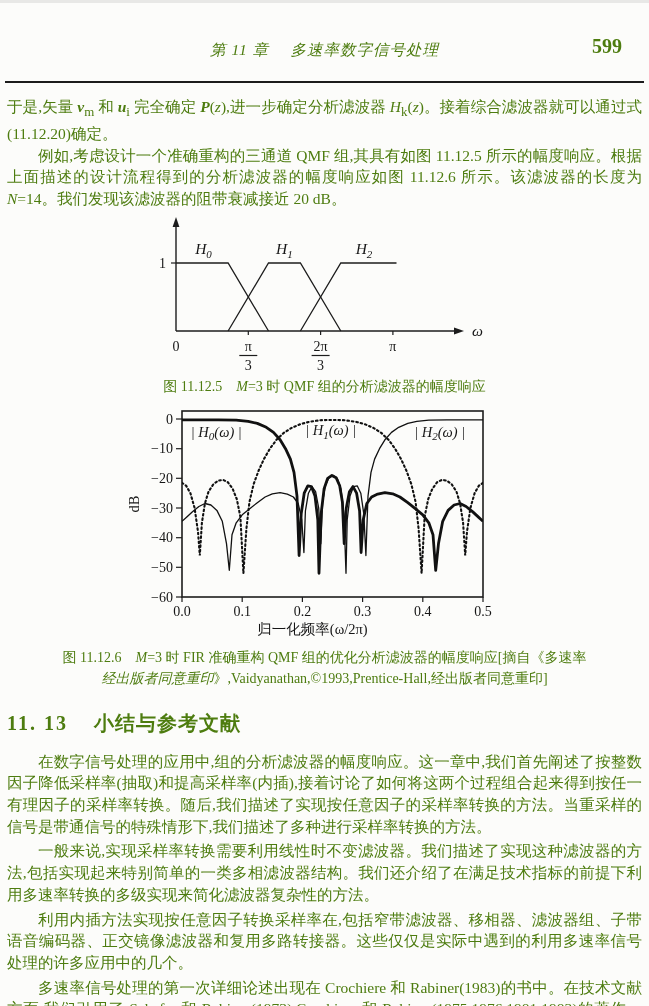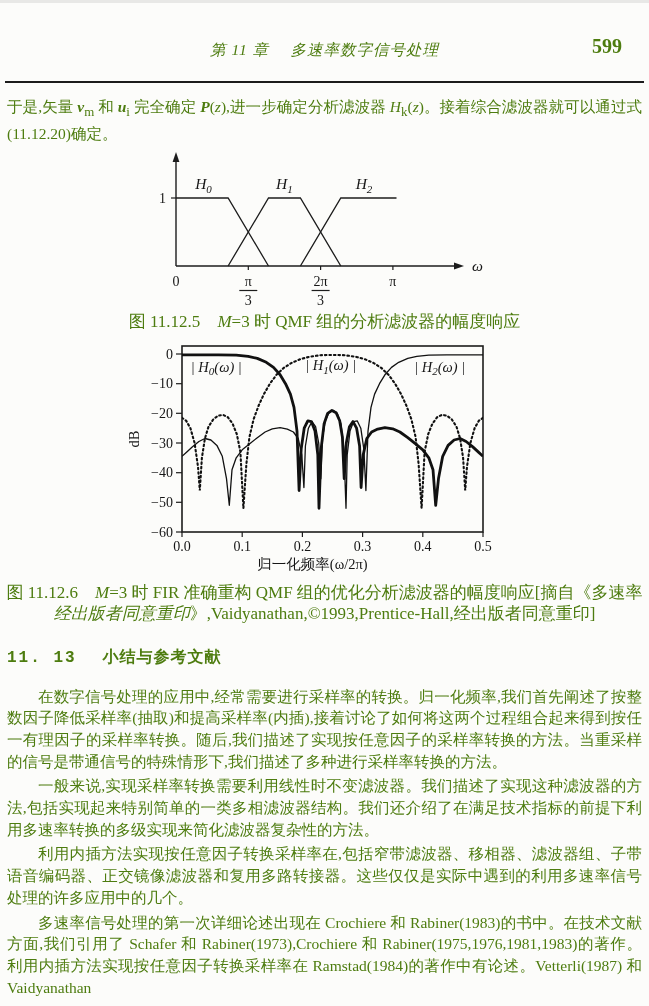--- a/index.html
+++ b/index.html
@@ -11,27 +11,27 @@
   }
   header{position:relative;height:46px;padding-top:32px;margin:0 5px;border-bottom:2.5px solid #1c1c1c;}
   .chap-title{position:absolute;left:0;right:0;top:36px;text-align:center;font-style:italic;letter-spacing:1px;}
   .page-num{position:absolute;right:22px;top:33px;font-weight:bold;font-size:20px;font-style:normal;}
   p.body{margin:0 7px;text-align:justify;text-indent:2em;}
   p.body.flush{text-indent:0;}
   p.first{margin-top:13px;}
   p.gap{margin-top:3px;}
   figure{margin:0;padding:0;}
   .figwrap{margin:0;}
-  figcaption{text-align:center;font-size:17px;line-height:21px;}
+  figcaption{text-align:center;font-size:14px;line-height:21px;}
   .cap1{margin-top:2px;}
   .cap2{margin-top:4px;}
   h2.section{
     margin:20px 7px 14px 7px;
-    font-family:Liberation Mono, monospace;
-    font-weight:bold;font-size:16px;line-height:28px;letter-spacing:1px;
+    font-family:Liberation Serif, serif;
+    font-weight:bold;font-size:20px;line-height:28px;letter-spacing:1px;
   }
   h2.section .sec-num{margin-right:26px;letter-spacing:2px;}
   svg{display:block;}
   svg text{font-family:"Liberation Serif","DejaVu Serif",serif;fill:#161616;}
   .axis{stroke:#1c1c1c;stroke-width:1.4;fill:none;}
   .frame{stroke:#1c1c1c;stroke-width:1.6;fill:none;}
   .tick{stroke:#1c1c1c;stroke-width:1.2;fill:none;}
   .fill{fill:#1c1c1c;stroke:none;}
   .trap{stroke:#1c1c1c;stroke-width:1.3;fill:none;}
   .curve-thick{stroke:#111;stroke-width:2.8;fill:none;stroke-linejoin:round;}
@@ -49,20 +49,21 @@
 
 <div class="page">
 
   <header>
     <span class="chap-title">第 11 章　 多速率数字信号处理</span>
     <span class="page-num">599</span>
   </header>
 
   <main>
     <p class="body flush first">于是,矢量 <b><i>v</i></b><sub>m</sub> 和 <b><i>u</i></b><sub>i</sub> 完全确定 <b><i>P</i></b>(<i>z</i>),进一步确定分析滤波器 <i>H</i><sub>k</sub>(<i>z</i>)。接着综合滤波器就可以通过式(11.12.20)确定。</p>
+    <p class="body">例如,考虑设计一个准确重构的三通道 QMF 组,其具有如图 11.12.5 所示的幅度响应。根据上面描述的设计流程得到的分析滤波器的幅度响应如图 11.12.6 所示。该滤波器的长度为 <i>N</i>=14。我们发现该滤波器的阻带衰减接近 20 dB。</p>
 
     <figure class="figwrap">
       <div id="fig1" style="margin:6px 0 0 148px;">
           <svg width="350" height="158" viewBox="0 0 350 158">
             <line x1="28" y1="115" x2="28" y2="9" class="axis"></line>
             <polygon points="24.6,11 31.4,11 28,1" class="fill"></polygon>
             <line x1="28" y1="115" x2="306" y2="115" class="axis"></line>
             <polygon points="306,111.6 306,118.4 316,115" class="fill"></polygon>
             <line x1="23" y1="47" x2="28" y2="47" class="tick"></line>
             <text x="18" y="52" text-anchor="end" class="ticklab">1</text>
@@ -133,18 +134,18 @@
           </svg>
         </div>
       <figcaption class="cap2">
         <span>图 11.12.6　<i>M</i>=3 时 FIR 准确重构 QMF 组的优化分析滤波器的幅度响应[摘自《多速率</span><br>
         <span><i>经出版者同意重印</i>》,Vaidyanathan,©1993,Prentice-Hall,经出版者同意重印]</span>
       </figcaption>
     </figure>
 
     <h2 class="section"><span class="sec-num">11. 13</span><span>小结与参考文献</span></h2>
 
-    <p class="body">在数字信号处理的应用中,经常需要进行采样率的转换。归一化频率,我们首先阐述了按整数因子降低采样率(抽取)和提高采样率(内插),接着讨论了如何将这两个过程组合起来得到按任一有理因子的采样率转换。随后,我们描述了实现按任意因子的采样率转换的方法。当重采样的信号是带通信号的特殊情形下,我们描述了多种进行采样率转换的方法。</p>
+    <p class="body">在数字信号处理的应用中,组的分析滤波器的幅度响应。这一章中,我们首先阐述了按整数因子降低采样率(抽取)和提高采样率(内插),接着讨论了如何将这两个过程组合起来得到按任一有理因子的采样率转换。随后,我们描述了实现按任意因子的采样率转换的方法。当重采样的信号是带通信号的特殊情形下,我们描述了多种进行采样率转换的方法。</p>
     <p class="body gap">一般来说,实现采样率转换需要利用线性时不变滤波器。我们描述了实现这种滤波器的方法,包括实现起来特别简单的一类多相滤波器结构。我们还介绍了在满足技术指标的前提下利用多速率转换的多级实现来简化滤波器复杂性的方法。</p>
     <p class="body gap">利用内插方法实现按任意因子转换采样率在,包括窄带滤波器、移相器、滤波器组、子带语音编码器、正交镜像滤波器和复用多路转接器。这些仅仅是实际中遇到的利用多速率信号处理的许多应用中的几个。</p>
     <p class="body gap">多速率信号处理的第一次详细论述出现在 Crochiere 和 Rabiner(1983)的书中。在技术文献方面,我们引用了 Schafer 和 Rabiner(1973),Crochiere 和 Rabiner(1975,1976,1981,1983)的著作。利用内插方法实现按任意因子转换采样率在 Ramstad(1984)的著作中有论述。Vetterli(1987) 和 Vaidyanathan</p>
   </main>
 </div>
 
 </body></html>

